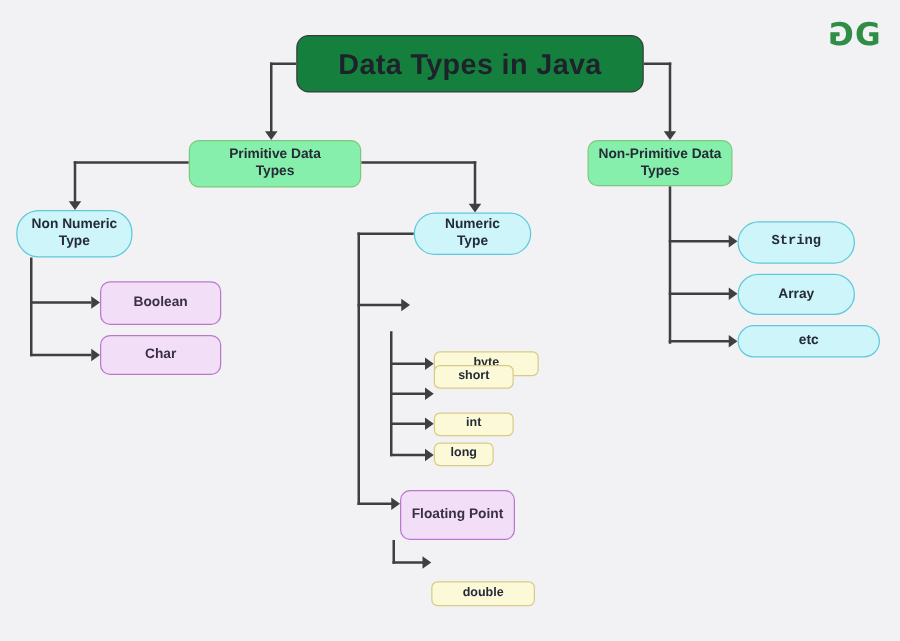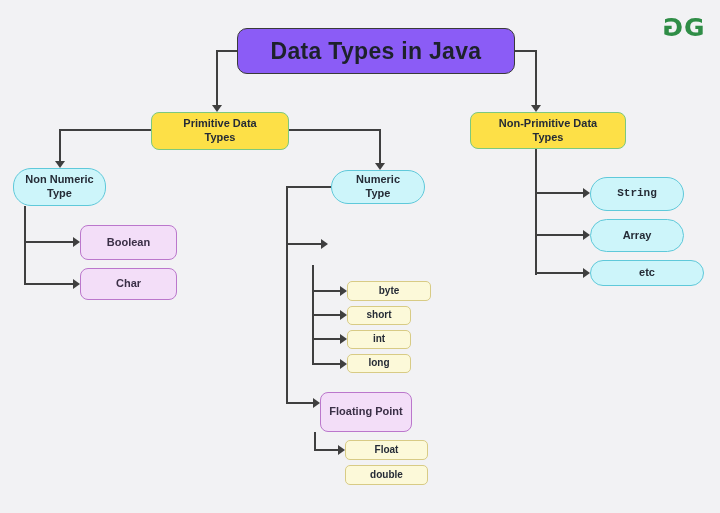--- a/index.html
+++ b/index.html
@@ -11,25 +11,25 @@
   
   .node{
     position:absolute;display:flex;align-items:center;justify-content:center;
     text-align:center;border-radius:8px;border:1.4px solid;
     font-weight:700;font-size:11px;line-height:1.25;color:#252b36;
     white-space:pre-line;box-sizing:border-box;z-index:3;
   }
   .node.sm{font-size:10px;border-radius:5px;border-width:1.2px;}
   .title-node{
     position:absolute;display:flex;align-items:center;justify-content:center;
-    background:#8b5cf6;border:1.6px solid #3a3a3a;border-radius:10px;
+    background:#15803d;border:1.6px solid #3a3a3a;border-radius:10px;
     font-weight:700;font-size:23px;color:#1d222b;z-index:3;box-sizing:border-box;
     letter-spacing:.3px;
   }
-  .green {background:#fde047;border-color:#7dc87e;}
+  .green {background:#86efac;border-color:#7dc87e;}
   .cyan  {background:#cdf5fa;border-color:#5fc9da;border-radius:18px;}
   .purple{background:#f3def8;border-color:#bb77cc;color:#3a2f46;}
   .yellow{background:#fcf9d9;border-color:#d8cb85;}
   
   .hline,.vline{position:absolute;background:#3f3f3f;z-index:1;}
   .hline{height:2px;}
   .vline{width:2px;}
   .arr-r{position:absolute;width:0;height:0;z-index:2;
     border-left:7px solid #3f3f3f;border-top:5px solid transparent;border-bottom:5px solid transparent;}
   .arr-d{position:absolute;width:0;height:0;z-index:2;
@@ -46,38 +46,37 @@
     <g fill="#2f8d46" font-family="'DejaVu Sans',sans-serif" font-weight="bold" font-size="25">
       <text x="0" y="24" transform="translate(21,0) scale(-1,1)">G</text>
       <text x="22" y="24">G</text>
     </g>
   </svg>
 
   <div class="title-node" style="left:237px;top:28px;width:278px;height:46px;">Data Types in Java</div>
 
   <div class="node green" style="left:151px;top:112px;width:138px;height:38px;">Primitive Data
 Types</div>
-  <div class="node green" style="left:470px;top:112px;width:156px;height:37px;">Non-Primitive Data
+  <div class="node green" style="left:470px;top:112px;width:116px;height:37px;">Non-Primitive Data
 Types</div>
 
   <div class="node cyan" style="left:13px;top:168px;width:93px;height:38px;">Non Numeric
 Type</div>
   <div class="node cyan" style="left:331px;top:170px;width:94px;height:34px;">Numeric
 Type</div>
 
   <div class="node purple" style="left:80px;top:225px;width:97px;height:35px;">Boolean</div>
   <div class="node purple" style="left:80px;top:268px;width:97px;height:32px;">Char</div>
 
   <div class="node yellow sm" style="left:347px;top:281px;width:84px;height:20px;">byte</div>
-  <div class="node yellow sm" style="left:347px;top:306px;width:64px;height:19px;">short</div>
+  <div class="node yellow sm" style="left:347px;top:292px;width:64px;height:19px;">short</div>
   <div class="node yellow sm" style="left:347px;top:330px;width:64px;height:19px;">int</div>
-  <div class="node yellow sm" style="left:347px;top:354px;width:64px;height:19px;">long</div>
+  <div class="node yellow sm" style="left:347px;top:354px;width:48px;height:19px;">long</div>
 
   <div class="node purple" style="left:320px;top:392px;width:92px;height:40px;">Floating Point</div>
-  <div class="node yellow sm" style="left:345px;top:440px;width:83px;height:20px;">Float</div>
   <div class="node yellow sm" style="left:345px;top:465px;width:83px;height:20px;">double</div>
 
   <div class="node cyan" style="left:590px;top:177px;width:94px;height:34px;font-family:Liberation Mono, monospace;">String</div>
   <div class="node cyan" style="left:590px;top:219px;width:94px;height:33px;">Array</div>
   <div class="node cyan" style="left:590px;top:260px;width:114px;height:26px;">etc</div>
 
   <div class="hline" style="left:216px;top:50px;width:21px;"></div>
   <div class="vline" style="left:216px;top:50px;height:56px;"></div>
   <div class="arr-d" style="left:212px;top:105px;"></div>
 

